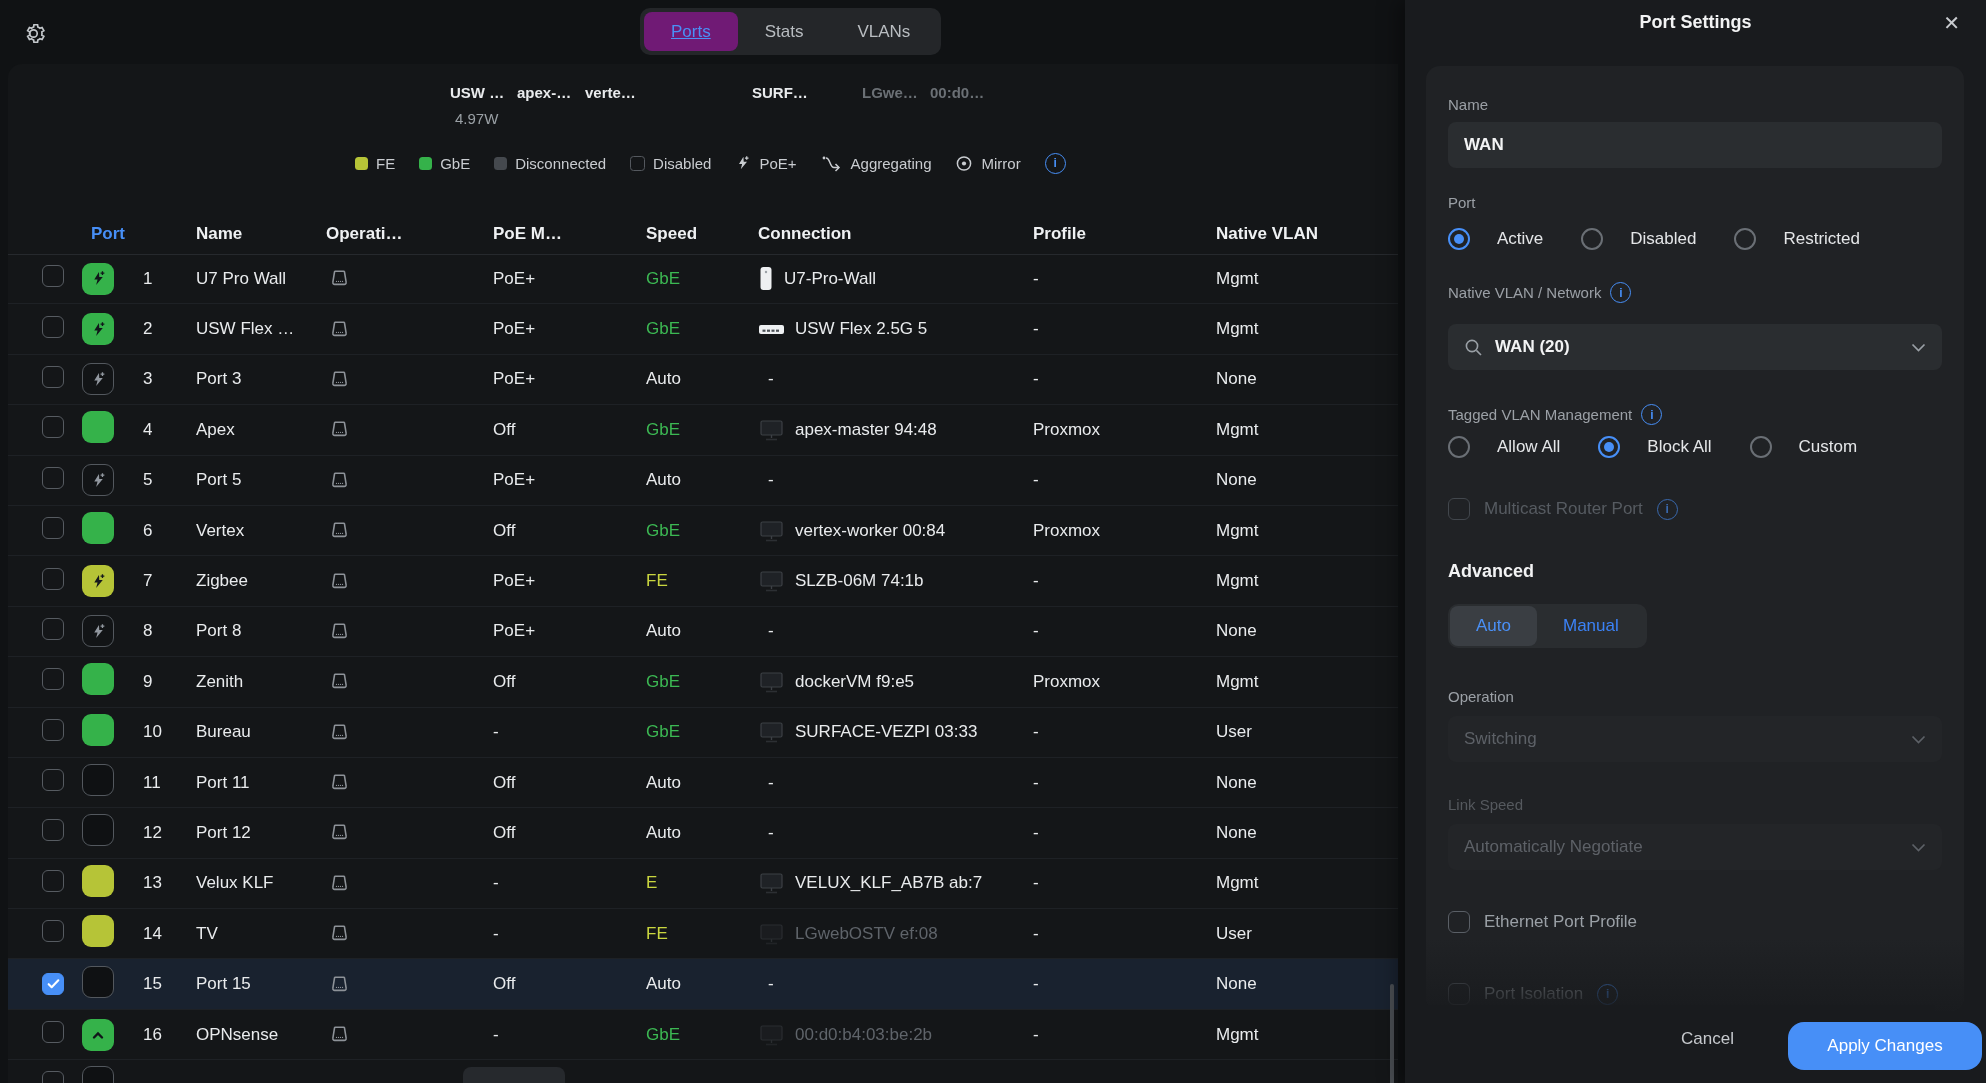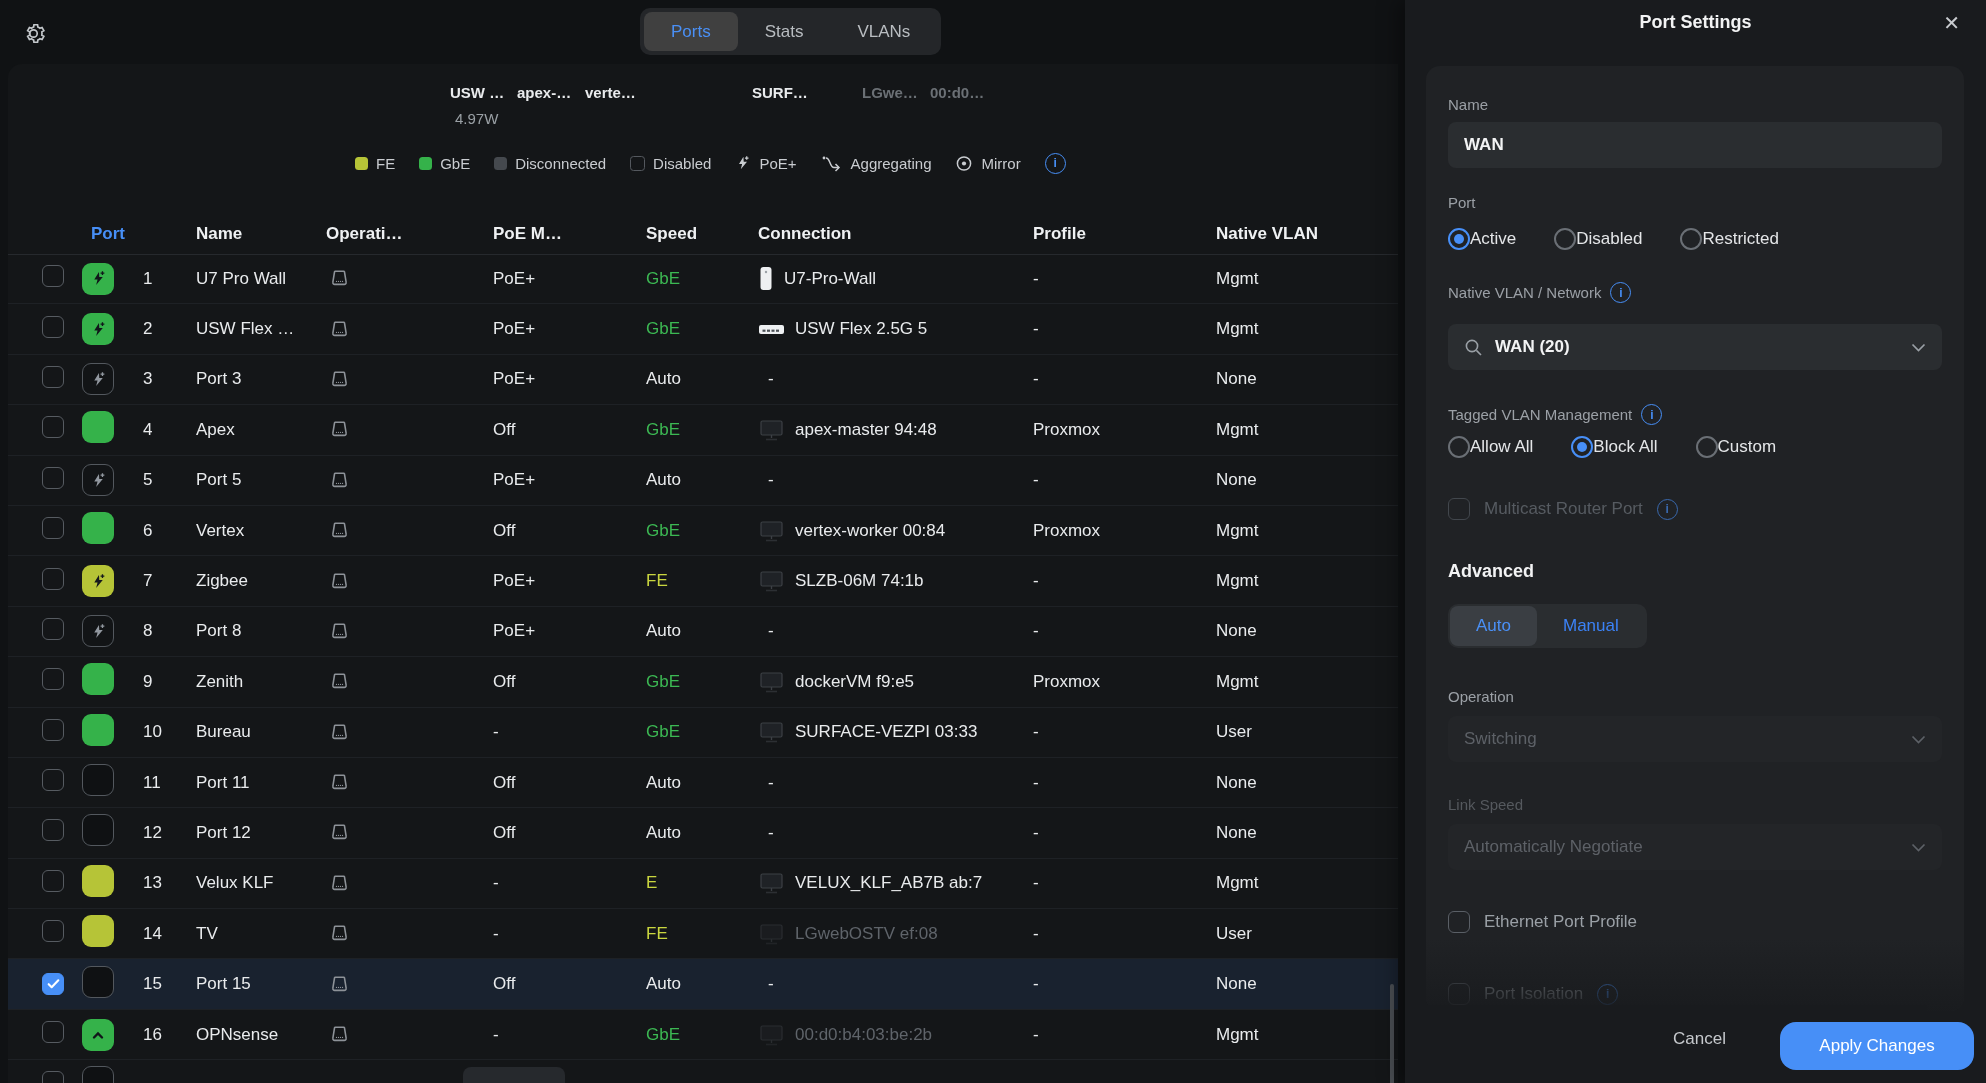--- a/index.html
+++ b/index.html
@@ -6,21 +6,21 @@
   body{
     width:1986px;height:1083px;position:relative;overflow:hidden;
     background:#101214;color:#e9ebed;
     font-family:"Liberation Sans", sans-serif;
     -webkit-font-smoothing:antialiased;
   }
   
   .gear{position:absolute;left:18px;top:18px;width:30px;height:30px;display:flex;align-items:center;justify-content:center;cursor:pointer;}
   .tabbar{position:absolute;left:640px;top:8px;height:47px;background:#242629;border-radius:10px;display:flex;align-items:center;padding:0 4px;}
   .tab{height:39px;line-height:39px;padding:0 27px;border-radius:8px;color:#b9bdc1;font-size:17px;cursor:pointer;}
-  .tab.selected{background:#404040;color:#4a90f6;}
+  .tab.selected{background:#701a75;color:#4a90f6;text-decoration:underline;}
   
   .table-card{position:absolute;left:8px;top:64px;width:1390px;height:1019px;background:#141618;border-radius:14px 0 0 0;overflow:hidden;}
   .devlabel{position:absolute;top:20px;font-size:15px;font-weight:bold;color:#e9ebed;white-space:nowrap;}
   .devlabel.dim{color:#6b7075;}
   .powerlabel{position:absolute;top:46px;font-size:15px;color:#9aa0a5;}
   .legend{position:absolute;left:347px;top:86px;height:26px;display:flex;align-items:center;gap:24px;color:#c9ccd0;font-size:15px;}
   .legend .item{display:flex;align-items:center;gap:8px;}
   .sq{width:13px;height:13px;border-radius:3.5px;display:inline-block;}
   .sq.fe{background:#b6c437;}
   .sq.gbe{background:#35b24a;}
@@ -69,34 +69,34 @@
   .flabel.dimmer{color:#55595e;}
   .labelrow{display:flex;align-items:center;gap:9px;}
   .tinput{width:494px;height:46px;background:#2a2d30;border-radius:8px;display:flex;align-items:center;padding:0 16px;box-sizing:border-box;
           font-size:17px;font-weight:bold;color:#f2f3f4;}
   .select{width:494px;height:46px;background:#2a2d30;border-radius:8px;display:flex;align-items:center;gap:12px;padding:0 16px;box-sizing:border-box;
           font-size:17px;color:#f2f3f4;cursor:pointer;}
   .select .grow{flex:1;overflow:hidden;}
   .select.disabled{background:#232528;color:#5d6167;cursor:default;}
   .select .val-b{font-weight:bold;}
   .radios{display:flex;align-items:center;gap:38px;}
-  .radio{display:flex;align-items:center;gap:0;font-size:17px;color:#e4e6e8;cursor:pointer;}
+  .radio{display:flex;align-items:center;gap:27px;font-size:17px;color:#e4e6e8;cursor:pointer;}
   .rdot{width:22px;height:22px;border:2px solid #6a6f75;border-radius:50%;box-sizing:border-box;display:inline-flex;align-items:center;justify-content:center;}
   .radio.selected .rdot{border-color:#478ff7;}
   .radio.selected .rdot::after{content:"";width:10px;height:10px;border-radius:50%;background:#478ff7;}
   .checkrow{display:flex;align-items:center;gap:14px;font-size:17px;color:#9aa0a6;cursor:pointer;}
   .checkrow .cbx{width:22px;height:22px;border:1.5px solid #5a5f66;border-radius:6px;box-sizing:border-box;}
   .checkrow.disabled{color:#565b61;cursor:default;}
   .checkrow.disabled .cbx{border-color:#42474d;}
   .advanced{font-size:18px;font-weight:bold;color:#f2f3f4;}
   .segmented{display:flex;align-items:center;background:#2a2d30;border-radius:10px;padding:2px;height:44px;box-sizing:border-box;}
   .seg{height:40px;line-height:40px;padding:0 26px;border-radius:8px;color:#3b82f6;font-size:17px;cursor:pointer;}
   .seg.selected{background:#3a3e43;color:#4a90f6;}
   .fade{position:absolute;left:0;bottom:0;width:100%;height:72px;background:linear-gradient(to bottom, rgba(25,27,30,0), rgba(25,27,30,.96));pointer-events:none;}
-  .bottombar{position:absolute;left:0;top:1005px;width:522px;height:78px;background:#191b1e;}
+  .bottombar{position:absolute;left:8px;top:1005px;width:522px;height:78px;background:#191b1e;}
   .cancel{position:absolute;left:268px;top:24px;font-size:17px;color:#c6c9cd;cursor:pointer;}
   .apply{position:absolute;left:375px;top:17px;width:194px;height:48px;background:#478ff7;border:none;border-radius:16px;
          color:#ffffff;font-size:17px;font-family:"Liberation Sans",sans-serif;cursor:pointer;}
   svg{display:block;}
 </style>
 </head>
 <body>
 
 <div class="gear">
   <svg width="27" height="27" viewBox="0 0 24 24" fill="none" stroke="#c3c7cb" stroke-width="1.5">

